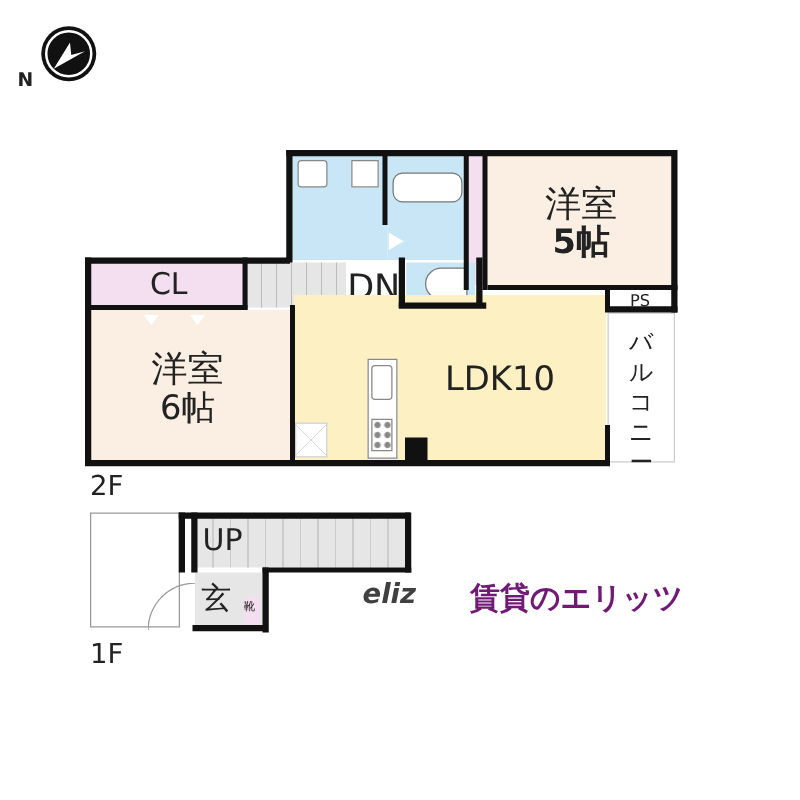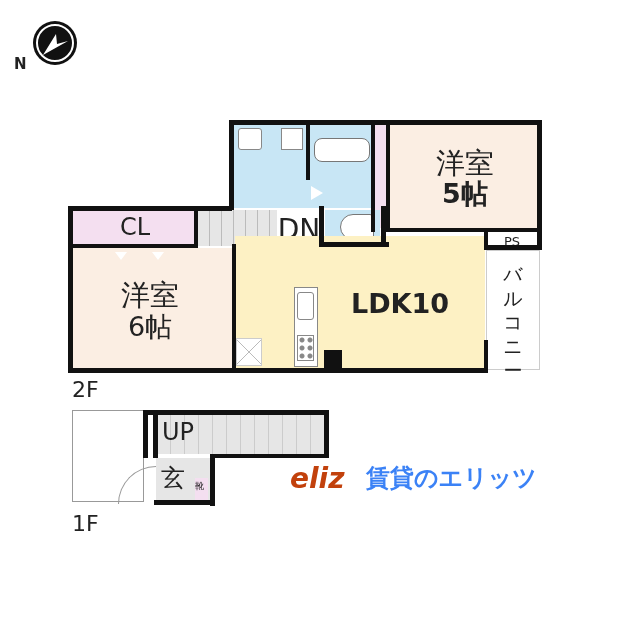--- a/index.html
+++ b/index.html
@@ -49,21 +49,21 @@
 <div class="abs" style="left:115px;top:252px;border-left:6px solid transparent;border-right:6px solid transparent;border-top:8px solid #fff;"></div>
 <div class="abs" style="left:152px;top:252px;border-left:6px solid transparent;border-right:6px solid transparent;border-top:8px solid #fff;"></div>
 <div class="lbl" style="left:115px;top:280px;font-size:29px;width:70px;">洋室</div>
 <div class="lbl" style="left:115px;top:313px;font-size:27px;width:70px;">6帖</div>
 
 <div class="abs" style="left:235px;top:236px;width:250px;height:132px;background:#fdf1c4;"></div>
 <div class="abs" style="left:236px;top:338px;width:26px;height:28px;background:#fff;border:1px solid #ccc;background-image:linear-gradient(45deg,transparent 49%,#bbb 50%,transparent 51%),linear-gradient(-45deg,transparent 49%,#bbb 50%,transparent 51%);"></div>
 <div class="abs" style="left:294px;top:287px;width:24px;height:80px;background:#fff;border:1px solid #888;"></div>
 <div class="abs" style="left:297px;top:292px;width:17px;height:28px;border:1px solid #888;border-radius:3px;"></div>
 <div class="abs" style="left:297px;top:335px;width:17px;height:26px;border:1px solid #888;background-image:radial-gradient(circle,#888 2px,transparent 3px);background-size:8px 8px;"></div>
-<div class="lbl" style="left:340px;top:290px;font-size:27px;width:120px;font-weight:bold;">LDK10</div>
+<div class="lbl" style="left:340px;top:290px;font-size:27px;width:120px;">LDK10</div>
 
 <div class="lbl" style="left:490px;top:235px;font-size:13px;width:44px;">PS</div>
 
 <div class="abs" style="left:486px;top:250px;width:54px;height:120px;background:#fff;border:1px solid #ccc;"></div>
 <div class="lbl" style="left:500px;top:262px;font-size:19px;width:26px;white-space:normal;word-break:break-all;line-height:24px;">バルコニー</div>
 
 <div class="w" style="left:229px;top:120px;width:312px;height:5px;"></div>
 <div class="w" style="left:229px;top:120px;width:5px;height:90px;"></div>
 <div class="w" style="left:306px;top:120px;width:4px;height:60px;"></div>
 <div class="w" style="left:371px;top:120px;width:4px;height:112px;"></div>
@@ -96,14 +96,14 @@
 <div class="w" style="left:210px;top:454px;width:119px;height:4px;"></div>
 <div class="w" style="left:143px;top:410px;width:5px;height:48px;"></div>
 <div class="w" style="left:153px;top:410px;width:5px;height:48px;"></div>
 <div class="w" style="left:210px;top:454px;width:5px;height:52px;"></div>
 <div class="w" style="left:154px;top:500px;width:60px;height:5px;"></div>
 <div class="lbl" style="left:162px;top:420px;font-size:24px;">UP</div>
 <div class="lbl" style="left:161px;top:466px;font-size:24px;">玄</div>
 <div class="lbl" style="left:195px;top:482px;font-size:9px;">靴</div>
 <div class="lbl" style="left:72px;top:512px;font-size:22px;">1F</div>
 
-<div class="lbl" style="left:290px;top:464px;font-size:28px;font-weight:bold;font-style:italic;color:#c2410c;">eliz</div>
-<div class="lbl" style="left:366px;top:466px;font-size:24px;font-weight:bold;color:#3b82f6;">賃貸のエリッツ</div>
+<div class="lbl" style="left:290px;top:464px;font-size:22px;font-weight:bold;font-style:italic;color:#404040;">eliz</div>
+<div class="lbl" style="left:376px;top:466px;font-size:24px;font-weight:bold;color:#701a75;">賃貸のエリッツ</div>
 
 </body></html>

